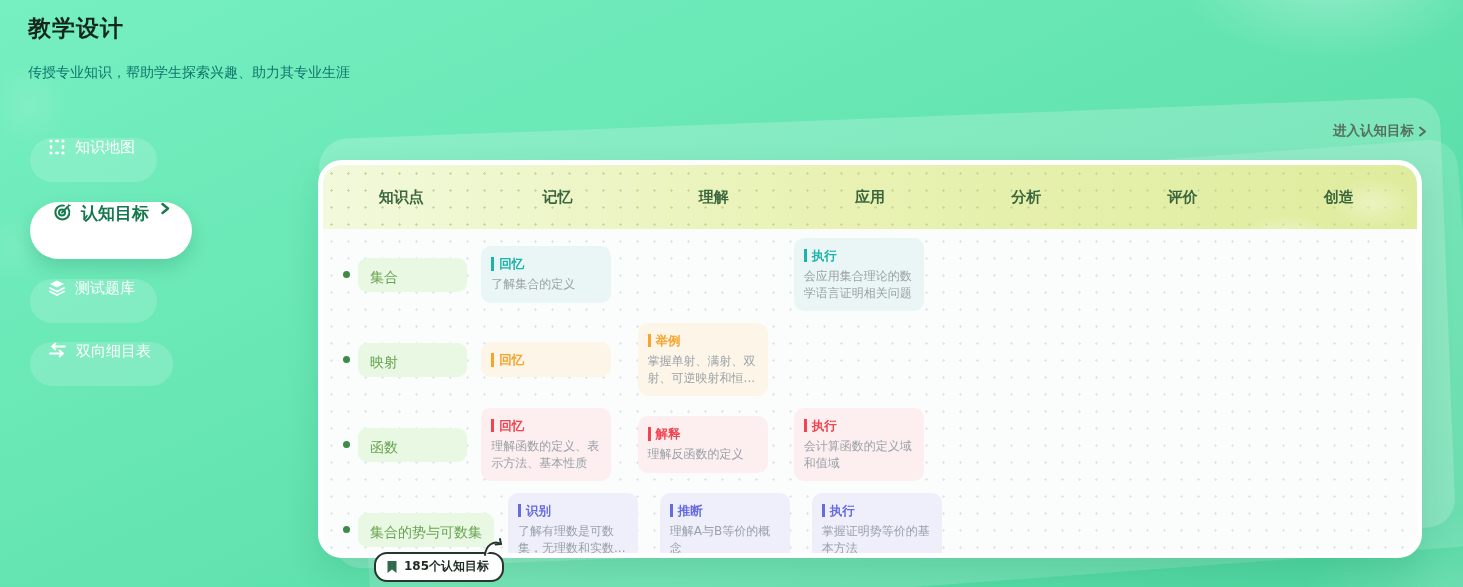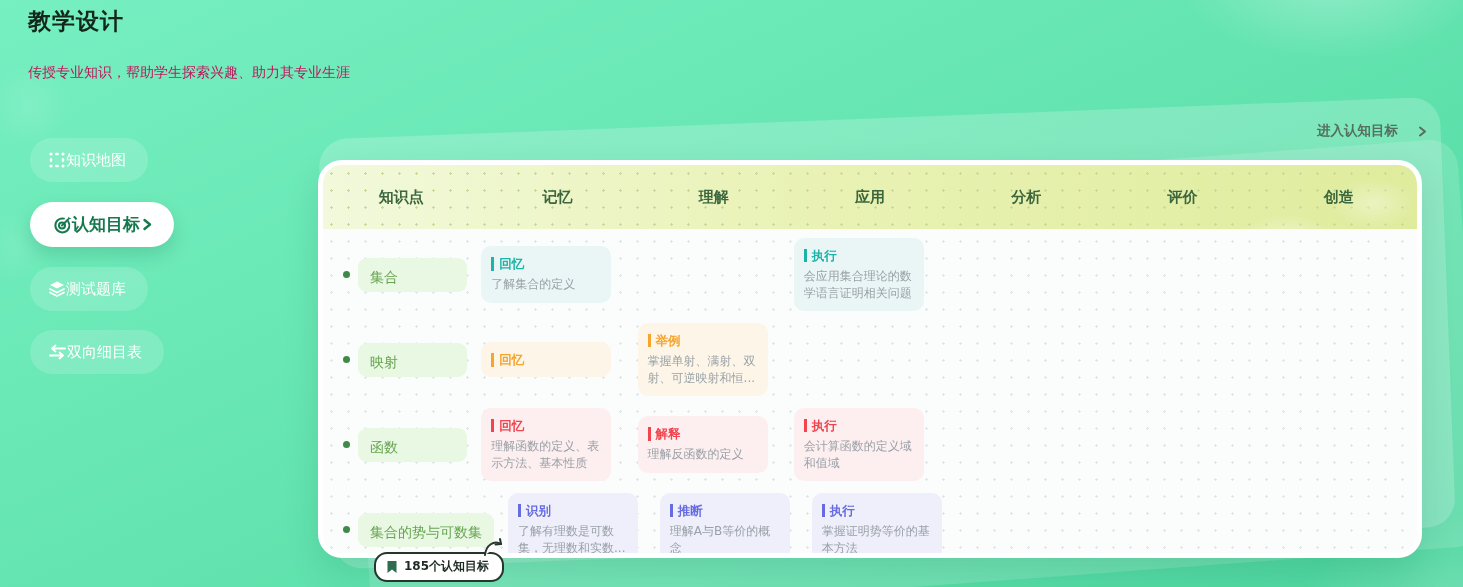--- a/index.html
+++ b/index.html
@@ -9,33 +9,33 @@
     position:relative;
     background:
       radial-gradient(220px 120px at 91% -4%, rgba(255,255,255,.30), rgba(255,255,255,0) 70%),
       radial-gradient(260px 140px at 101% 104%, rgba(255,255,255,.22), rgba(255,255,255,0) 70%),
       radial-gradient(60px 60px at 2% 18%, rgba(255,255,255,.10), rgba(255,255,255,0) 70%),
       radial-gradient(50px 50px at 1% 42%, rgba(255,255,255,.08), rgba(255,255,255,0) 70%),
       linear-gradient(155deg,#76efc1 0%,#68e7b4 38%,#59dda7 75%,#4fd6a0 100%);
   }
 
   
-  .page-title { position:absolute; left:28px; top:6px; font-size:23px; font-weight:bold; color:#13281b; letter-spacing:1px; }
-  .page-subtitle { position:absolute; left:28px; top:64px; font-size:14px; color:#be185d; }
-  .enter-link { position:absolute; top:122px; right:36px; display:flex; align-items:center; gap:20px;
+  .page-title { position:absolute; left:28px; top:13px; font-size:23px; font-weight:bold; color:#13281b; letter-spacing:1px; }
+  .page-subtitle { position:absolute; left:28px; top:64px; font-size:14px; color:#0f766e; }
+  .enter-link { position:absolute; top:122px; right:36px; display:flex; align-items:center; gap:4px;
     font-size:13.5px; font-weight:bold; color:#2a4a37; cursor:pointer; }
   .enter-link svg { display:block; }
 
   
   .sidebar { position:absolute; left:30px; top:138px; width:190px; }
-  .side-item { display:inline-flex; align-items:center; height:44px; padding:0 22px 0 18px;
+  .side-item { display:inline-flex; align-items:flex-start; gap:9px; height:44px; padding:0 22px 0 18px;
     border-radius:24px; background:rgba(255,255,255,.16); color:#fff; font-size:15px; cursor:pointer;
     margin-bottom:19px; }
   .side-item svg { display:block; flex:none; }
-  .side-item.active { height:45px; padding:0 22px 0 22px; border-radius:30px; background:#fff;
+  .side-item.active { height:57px; padding:0 22px 0 22px; border-radius:30px; background:#fff;
     color:#16794e; font-size:17px; font-weight:bold; box-shadow:0 8px 18px rgba(10,90,60,.18); margin:1px 0 20px 0; }
   .side-item.active .chev { margin-left:2px; }
 
   
   .backdrop-a { position:absolute; left:326px; top:118px; width:1122px; height:430px; border-radius:28px;
     background:rgba(255,255,255,.20); transform:rotate(-2.2deg); }
   .backdrop-b { position:absolute; left:340px; top:138px; width:1116px; height:408px; border-radius:28px;
     background:rgba(255,255,255,.15); transform:rotate(-4.2deg); transform-origin:right top; }
 
   

